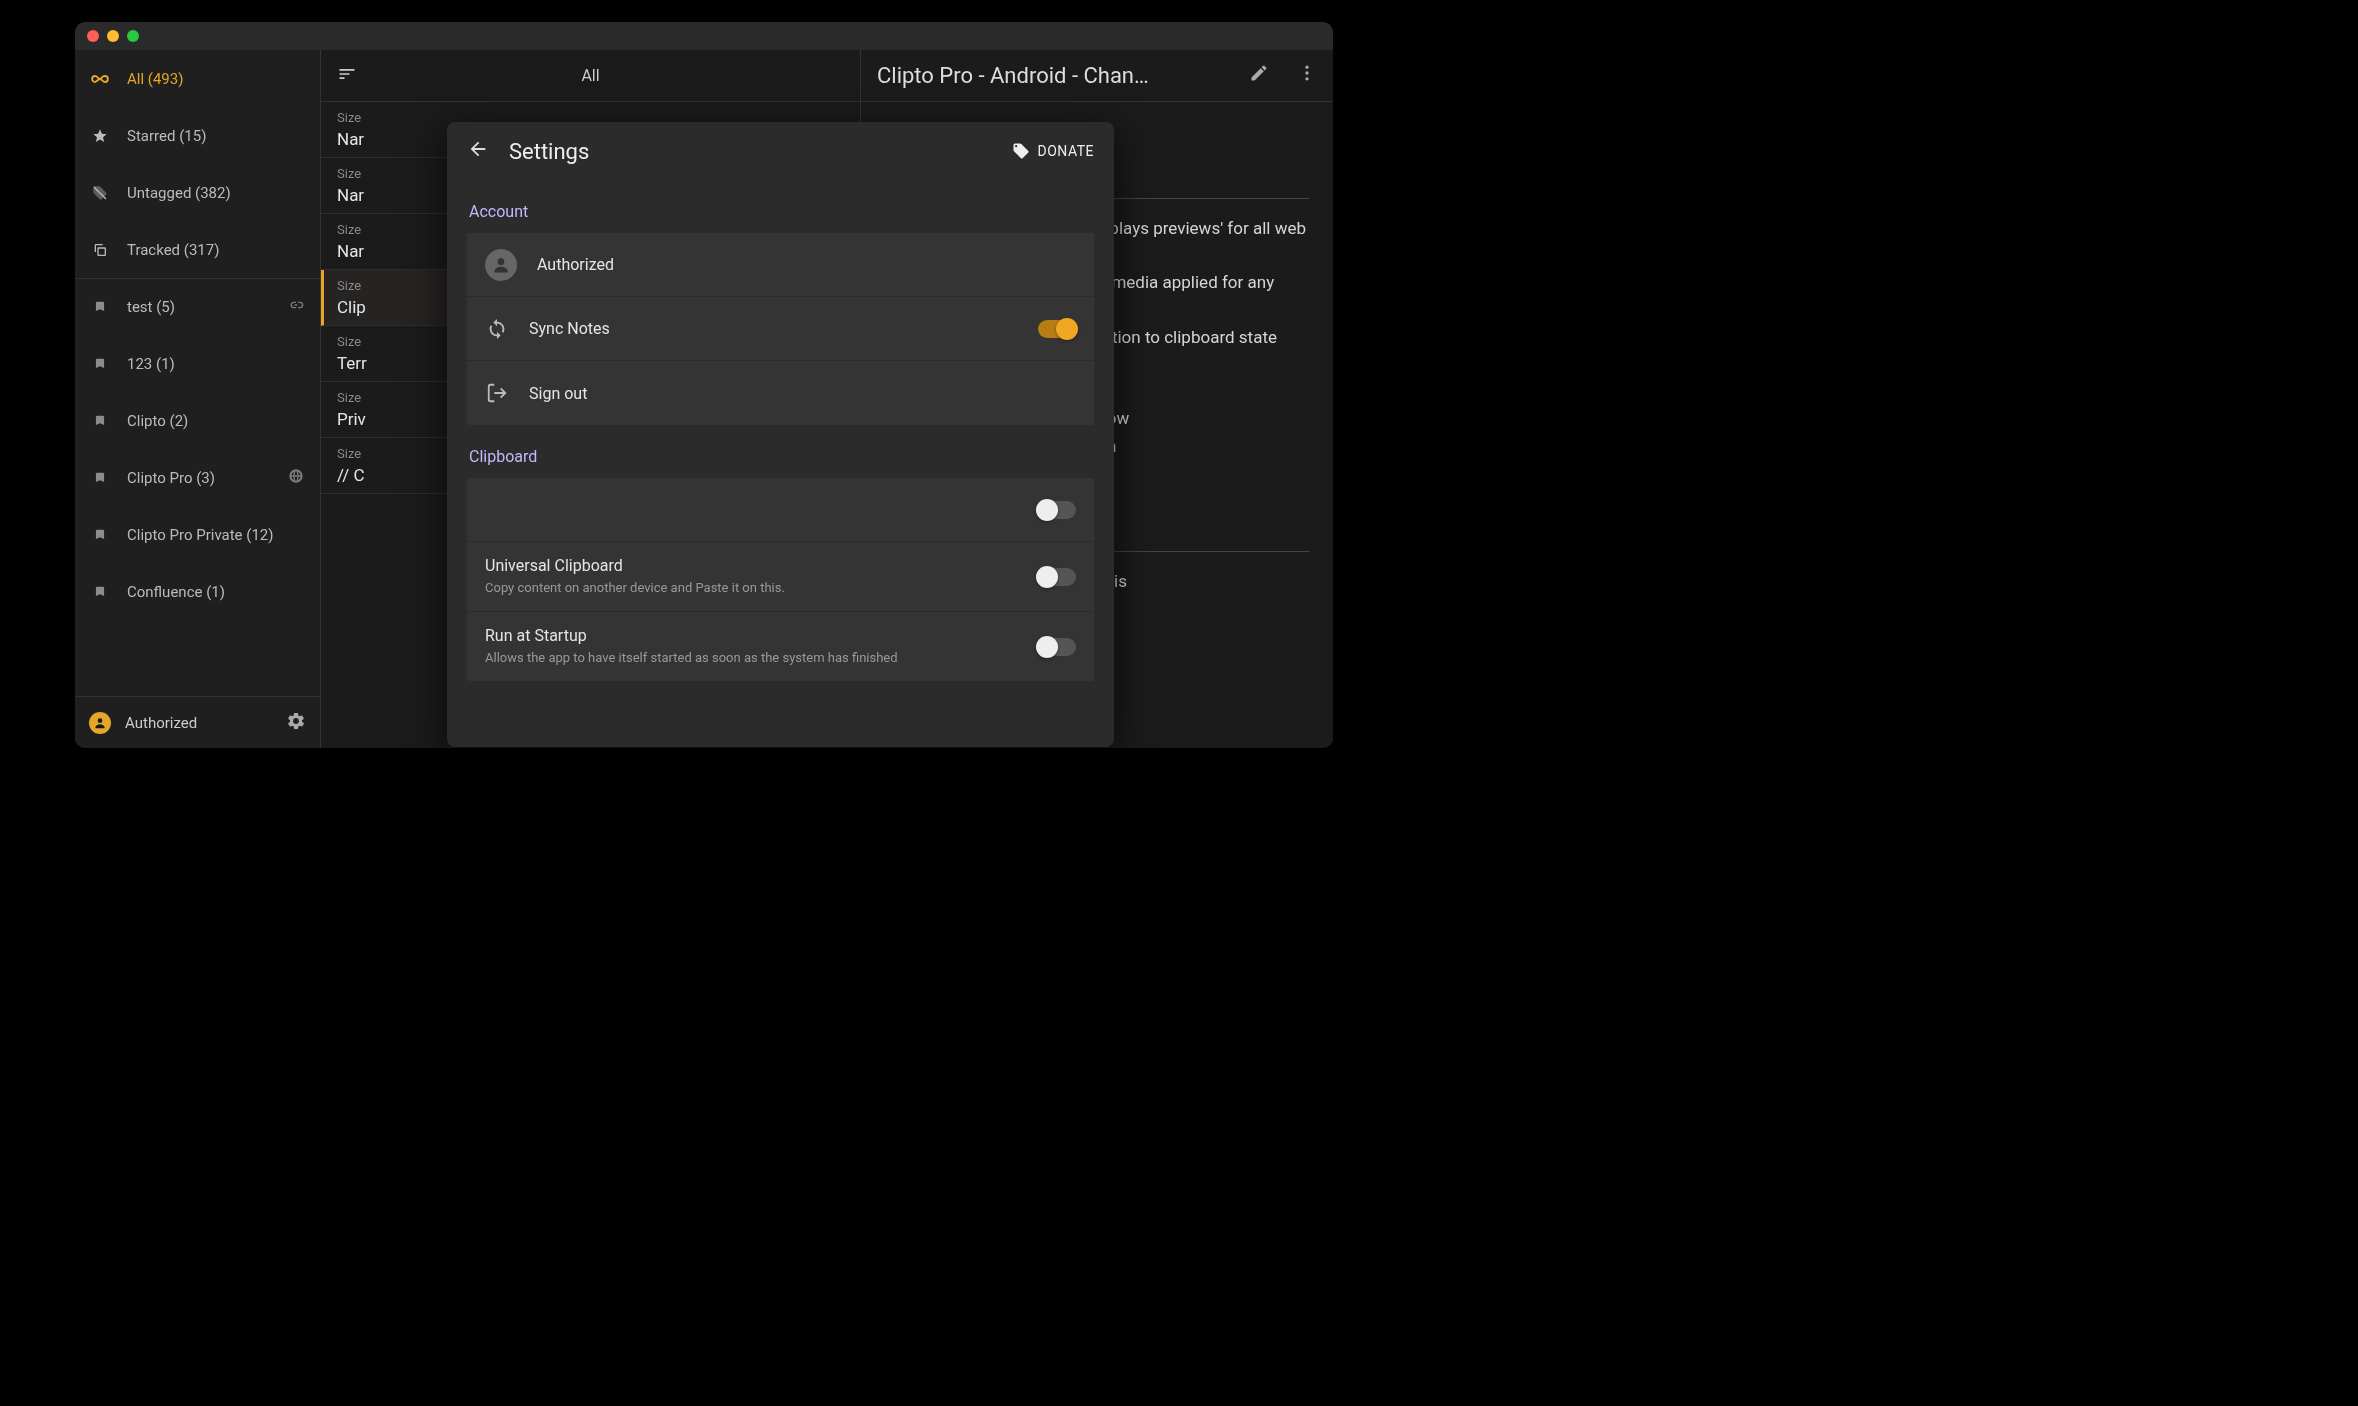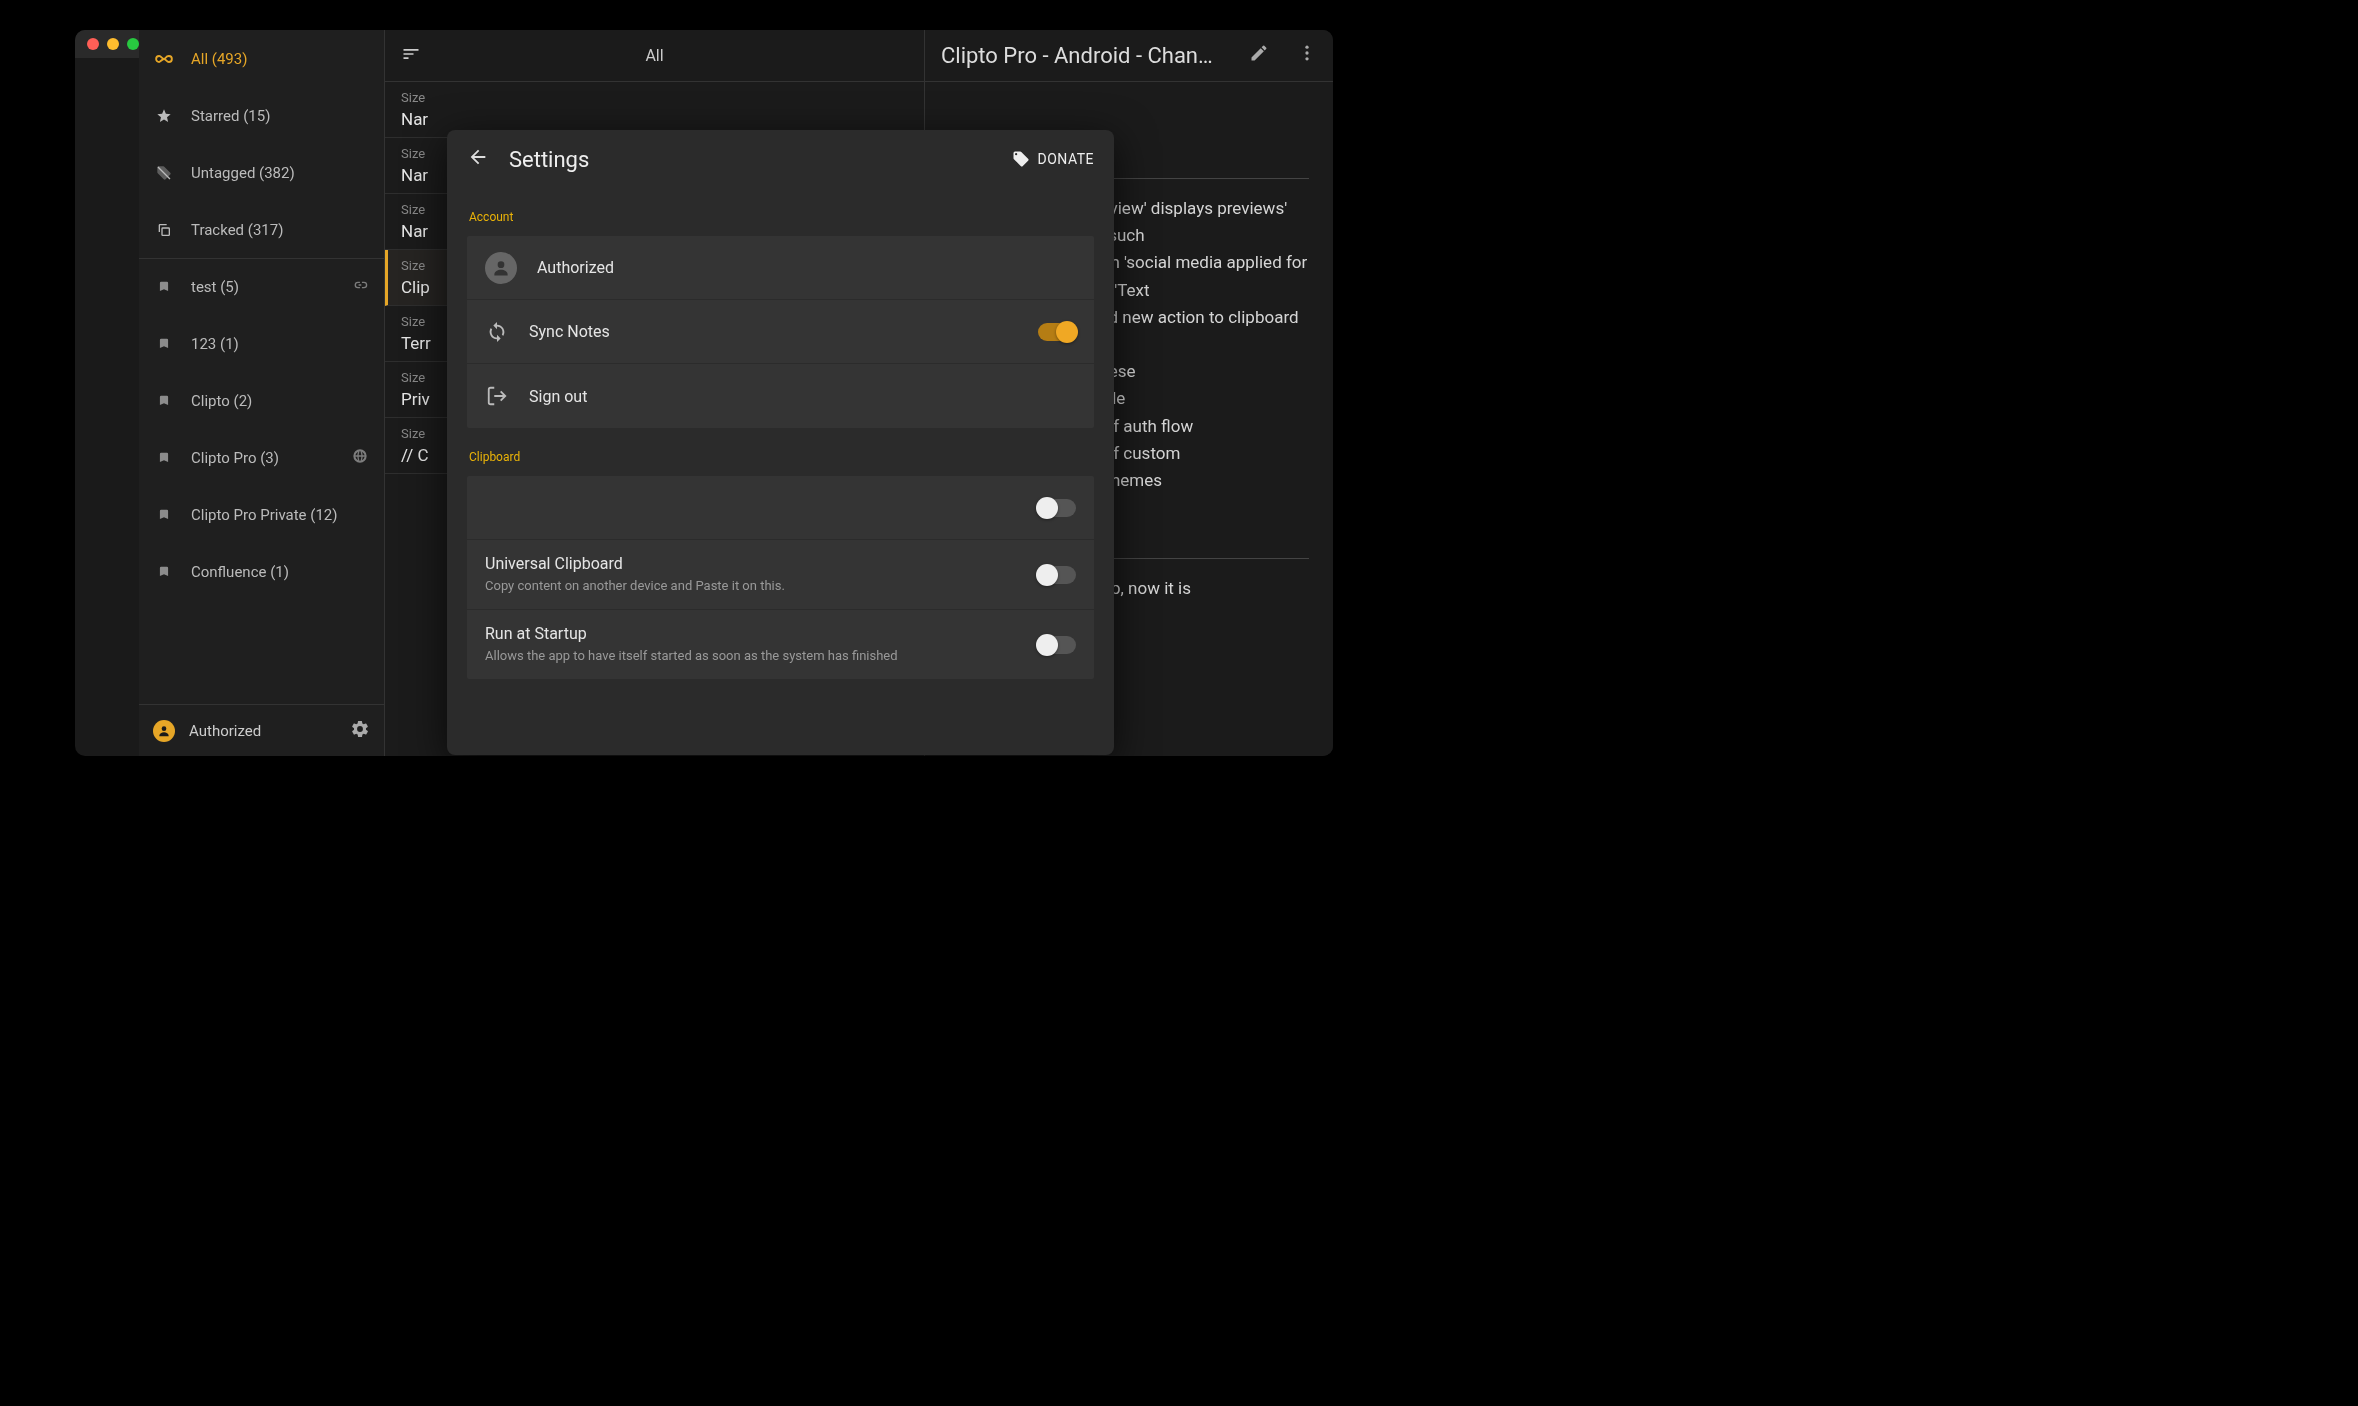--- a/index.html
+++ b/index.html
@@ -1,29 +1,29 @@
 <!DOCTYPE html>
 <html><head>
 <meta charset="utf-8">
 <style>
   * { box-sizing: border-box; margin: 0; padding: 0; }
   html, body { width: 100%; height: 100%; background: #000; font-family: -apple-system, BlinkMacSystemFont, "Segoe UI", Roboto, sans-serif; color: #e0e0e0; }
   
   .window {
     position: absolute;
     left: 75px;
-    top: 30px;
+    top: 22px;
     width: 1258px;
     height: 726px;
     background: #1a1a1a;
     border-radius: 10px;
     overflow: hidden;
     box-shadow: 0 20px 60px rgba(0,0,0,0.6);
     display: flex;
-    flex-direction: row;
+    flex-direction: column;
   }
   
   .titlebar {
     height: 28px;
     background: #2a2a2a;
     display: flex;
     align-items: center;
     padding-left: 12px;
     gap: 8px;
   }
@@ -163,21 +163,21 @@
     height: 58px;
     display: flex;
     align-items: center;
     padding: 0 20px;
     gap: 20px;
   }
   .modal-header .back { cursor: pointer; color: #ddd; }
   .modal-header .mtitle { font-size: 22px; color: #eee; flex: 1; }
   .donate { display: flex; align-items: center; gap: 8px; font-size: 14px; color: #eee; cursor: pointer; letter-spacing: 0.5px; }
   .modal-body { flex: 1; overflow: hidden; padding: 0 20px; }
-  .section-title { font-size: 12px; color: #eab308; margin: 22px 0 12px 0; padding-left: 2px; }
+  .section-title { font-size: 16px; color: #c4b5fd; margin: 22px 0 12px 0; padding-left: 2px; }
   .section-card { background: #343434; border-radius: 2px; }
   .row {
     display: flex;
     align-items: center;
     min-height: 64px;
     padding: 14px 18px;
     gap: 20px;
     border-bottom: 1px solid #2b2b2b;
     cursor: pointer;
   }

